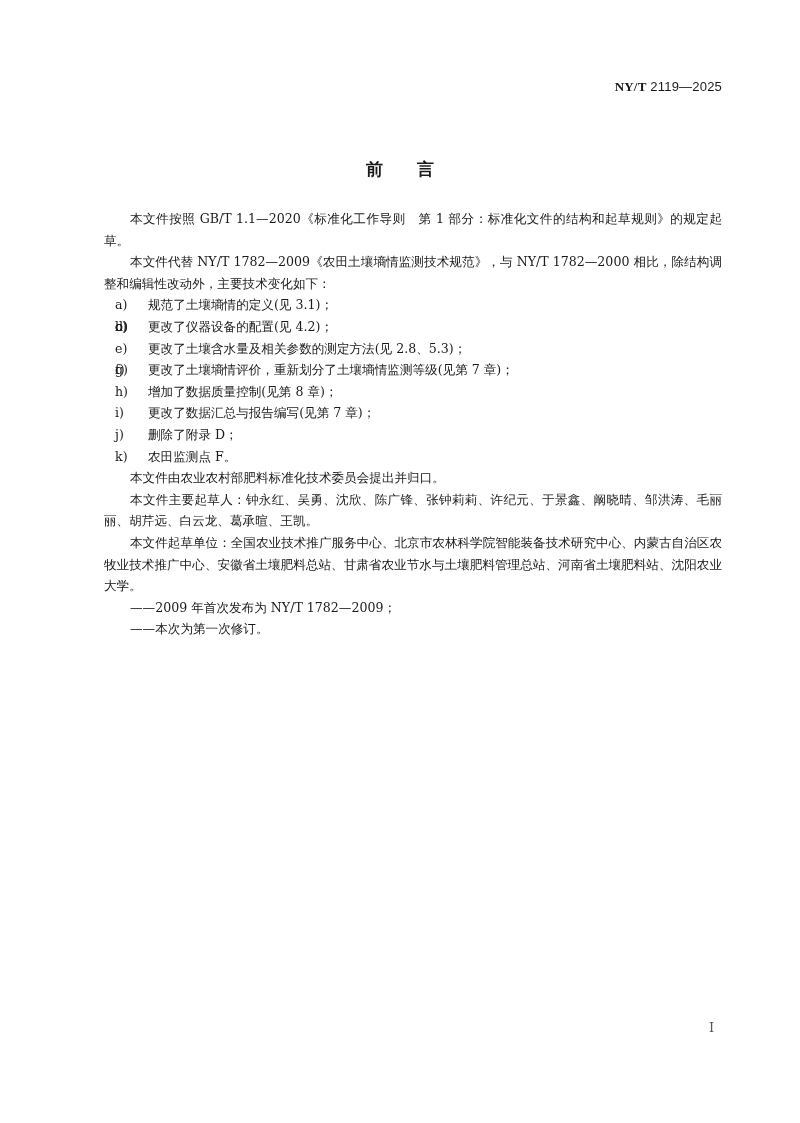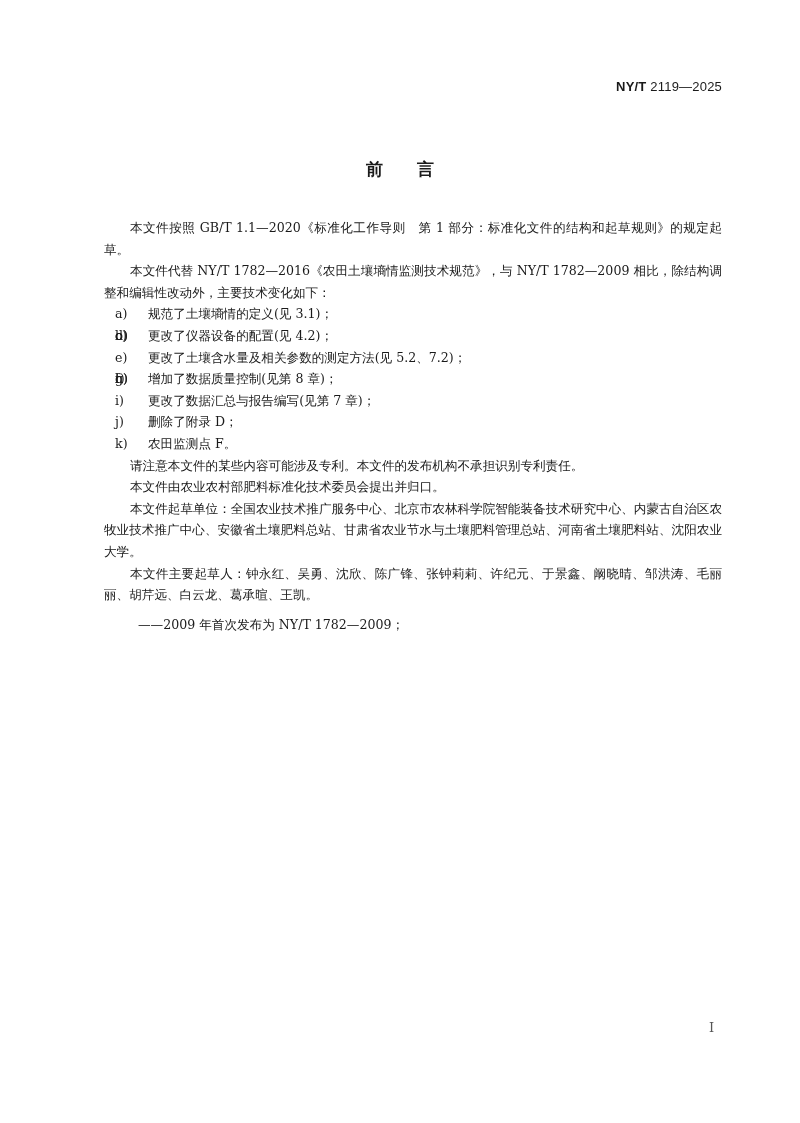--- a/index.html
+++ b/index.html
@@ -1,61 +1,61 @@
 <!DOCTYPE html>
 <html><head>
 <meta charset="utf-8">
 <style>
   html, body { margin: 0; padding: 0; background: #ffffff; }
   body { width: 800px; height: 1123px; position: relative; overflow: hidden;
          font-family: "DejaVu Serif", "Liberation Serif", serif; color: #1a1a1a; }
   .std-code { position: absolute; top: 79px; right: 78px; font-size: 13px;
               font-family: "Liberation Sans", "DejaVu Sans", sans-serif; letter-spacing: 0.2px; }
-  .std-code .bold { font-weight: bold; font-family: Liberation Sans, sans-serif; margin-top: 32px; }
+  .std-code .bold { font-weight: bold; font-family: Liberation Serif, serif; margin-top: 32px; }
   .title { position: absolute; top: 158px; left: 0; width: 800px; text-align: center;
            font-size: 17px; font-weight: bold; font-family: "DejaVu Sans", sans-serif; }
   .title span { display: inline-block; margin: 0 17px; }
-  .content { position: absolute; top: 217px; left: 104px; width: 618px;
+  .content { position: absolute; top: 208px; left: 104px; width: 618px;
              font-size: 12.6px; line-height: 21.6px; }
   .p { text-indent: 26px; margin: 0; text-align: justify; }
   .item { position: relative; padding-left: 44px; margin: 0; }
   .item .lbl { position: absolute; left: 11px; top: 0; }
-  .dash { margin: 8px; padding-left: 26px; }
+  .dash { margin: 0; padding-left: 26px; }
   .page-num { position: absolute; top: 1020px; left: 709px; font-size: 13px; color: #555; }
 </style>
 </head>
 <body>
 
 <div class="std-code">
   <span class="bold">NY/T</span>
   <span>2119—2025</span>
 </div>
 
 <div class="title">
   <span>前</span><span>言</span>
 </div>
 
 <div class="content">
   <p class="p">本文件按照 GB/T 1.1—2020《标准化工作导则　第 1 部分：标准化文件的结构和起草规则》的规定起草。</p>
-  <p class="p">本文件代替 NY/T 1782—2016《农田土壤墒情监测技术规范》，与 NY/T 1782—2009 相比，除结构调整和编辑性改动外，主要技术变化如下：</p>
+  <p class="p">本文件代替 NY/T 1782—2009《农田土壤墒情监测技术规范》，与 NY/T 1782—2000 相比，除结构调整和编辑性改动外，主要技术变化如下：</p>
 
   <div>
     <p class="item"><span class="lbl">a)</span><span>规范了土壤墒情的定义(见 3.1)；</span></p>
     <p class="item"><span class="lbl">b)</span></p>
     <p class="item"><span class="lbl">c)</span></p>
     <p class="item"><span class="lbl">d)</span><span>更改了仪器设备的配置(见 4.2)；</span></p>
-    <p class="item"><span class="lbl">e)</span><span>更改了土壤含水量及相关参数的测定方法(见 5.2、7.2)；</span></p>
+    <p class="item"><span class="lbl">e)</span><span>更改了土壤含水量及相关参数的测定方法(见 2.8、5.3)；</span></p>
     <p class="item"><span class="lbl">f)</span></p>
-    <p class="item"><span class="lbl">g)</span></p>
+    <p class="item"><span class="lbl">g)</span><span>更改了土壤墒情评价，重新划分了土壤墒情监测等级(见第 7 章)；</span></p>
     <p class="item"><span class="lbl">h)</span><span>增加了数据质量控制(见第 8 章)；</span></p>
     <p class="item"><span class="lbl">i)</span><span>更改了数据汇总与报告编写(见第 7 章)；</span></p>
     <p class="item"><span class="lbl">j)</span><span>删除了附录 D；</span></p>
     <p class="item"><span class="lbl">k)</span><span>农田监测点 F。</span></p>
   </div>
 
-  <p class="p">请注意本文件的某些内容可能涉及专利。本文件的发布机构不承担识别专利责任。</p>
   <p class="p">本文件由农业农村部肥料标准化技术委员会提出并归口。</p>
+  <p class="p">本文件主要起草人：钟永红、吴勇、沈欣、陈广锋、张钟莉莉、许纪元、于景鑫、阚晓晴、邹洪涛、毛丽丽、胡芹远、白云龙、葛承暄、王凯。</p>
   <p class="p">本文件起草单位：全国农业技术推广服务中心、北京市农林科学院智能装备技术研究中心、内蒙古自治区农牧业技术推广中心、安徽省土壤肥料总站、甘肃省农业节水与土壤肥料管理总站、河南省土壤肥料站、沈阳农业大学。</p>
-  <p class="p">本文件主要起草人：钟永红、吴勇、沈欣、陈广锋、张钟莉莉、许纪元、于景鑫、阚晓晴、邹洪涛、毛丽丽、胡芹远、白云龙、葛承暄、王凯。</p>
   <p class="dash">——2009 年首次发布为 NY/T 1782—2009；</p>
+  <p class="dash">——本次为第一次修订。</p>
 </div>
 
 <div class="page-num">I</div>
 
 </body></html>

